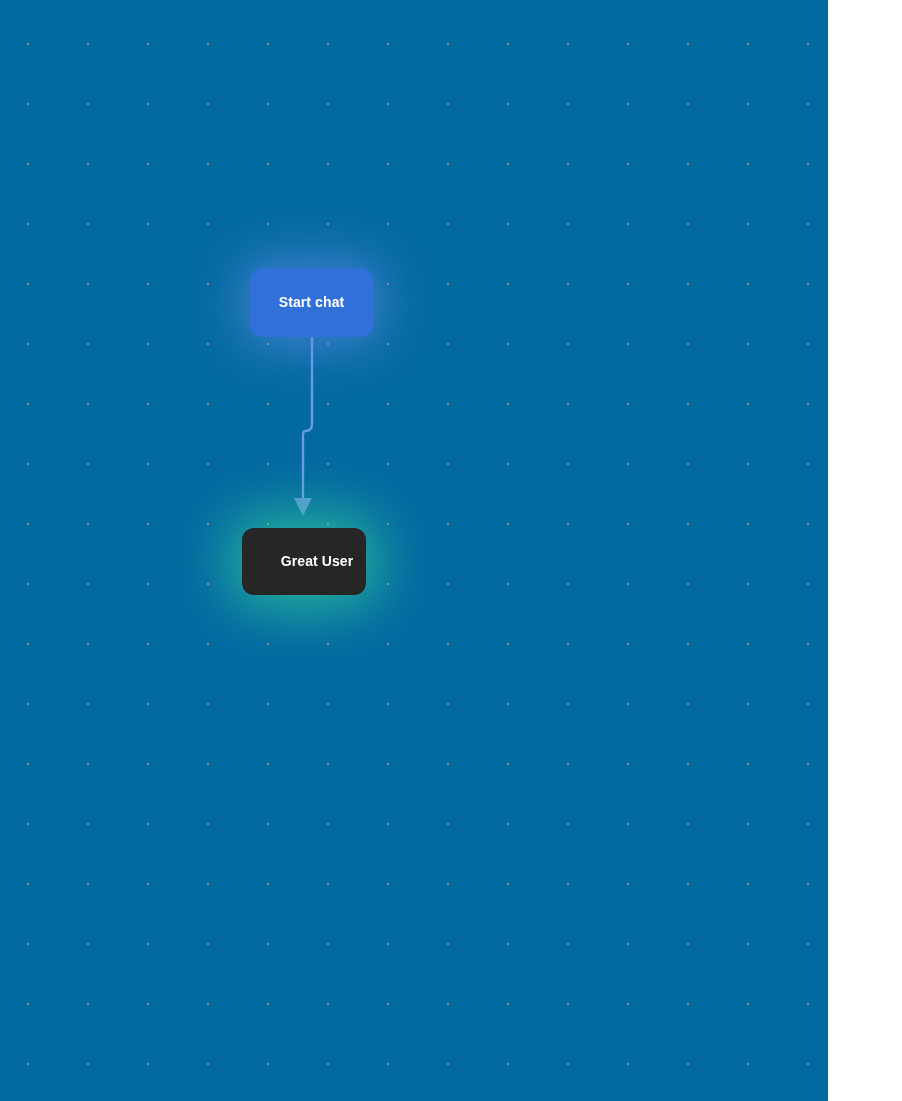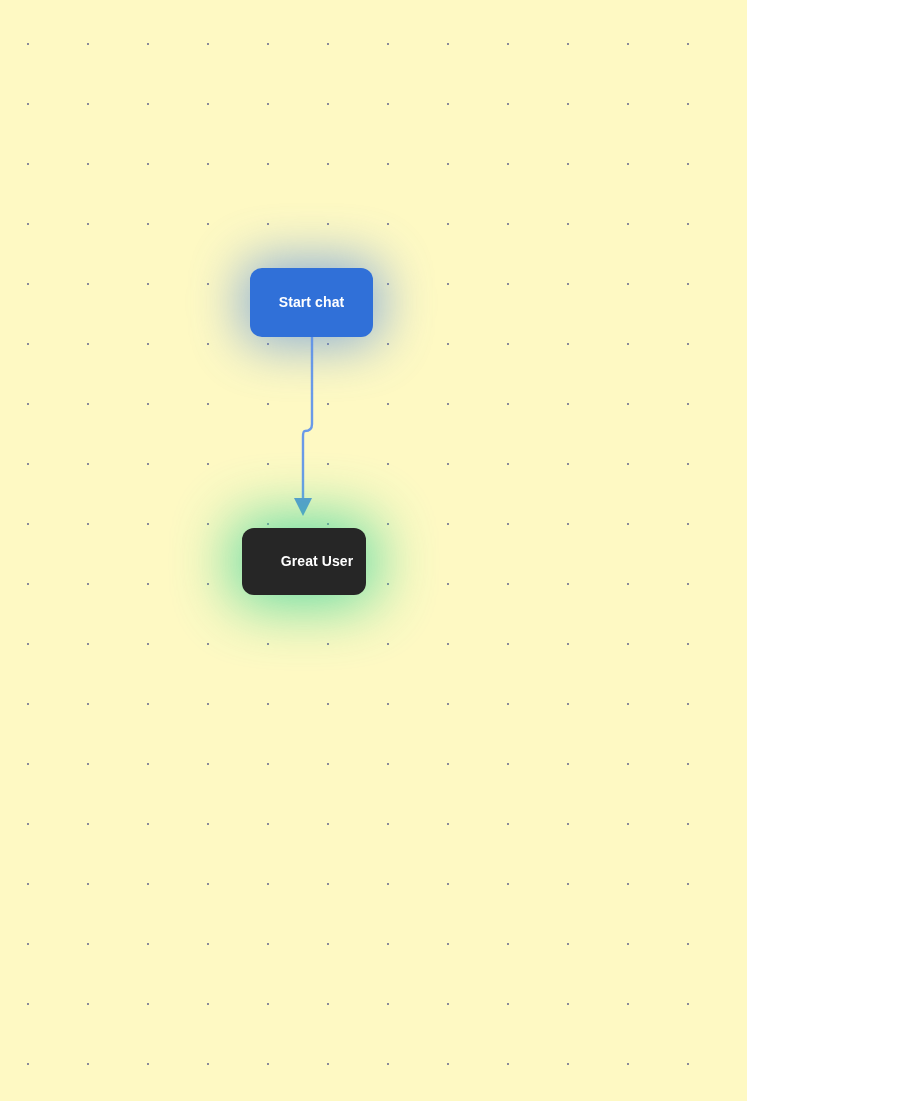--- a/index.html
+++ b/index.html
@@ -101,21 +101,21 @@
   }
   .node-user {
     z-index: 3;
     background: #262626;
     padding-left: 26px;
   }
 </style>
 </head>
 <body>
 
-<div class="canvas" style="width: 747px; height: 1101px; background: #fef9c3;">
+<div class="canvas" style="width: 828px; height: 1101px; background: #0369a1;">
 
   <div class="dot-grid" style="background-size: 60px 60px; background-position: 27px 43px;"></div>
 
   <div class="glow glow-blue" id="glow-start-chat" style="left: 242px; top: 260px; width: 139px; height: 85px; background: rgb(91, 143, 224);"></div>
 
   <div class="glow glow-green" id="glow-great-user" style="left: 232px; top: 518px; width: 144px; height: 87px; background: rgb(54, 211, 153);"></div>
 
   <svg class="edges-layer" viewBox="0 0 902 1101">
     <path class="edge-path" id="edge-path-0" d="M 312 337 L 312 424 Q 312 431 305 431 Q 303 431 303 437 L 303 499" style="stroke: rgb(106, 154, 232); stroke-width: 2.4;"></path>
     <polygon class="edge-arrow" id="edge-arrow-0" points="294,498 312,498 303,516" style="fill: rgb(91, 147, 214);"></polygon>

